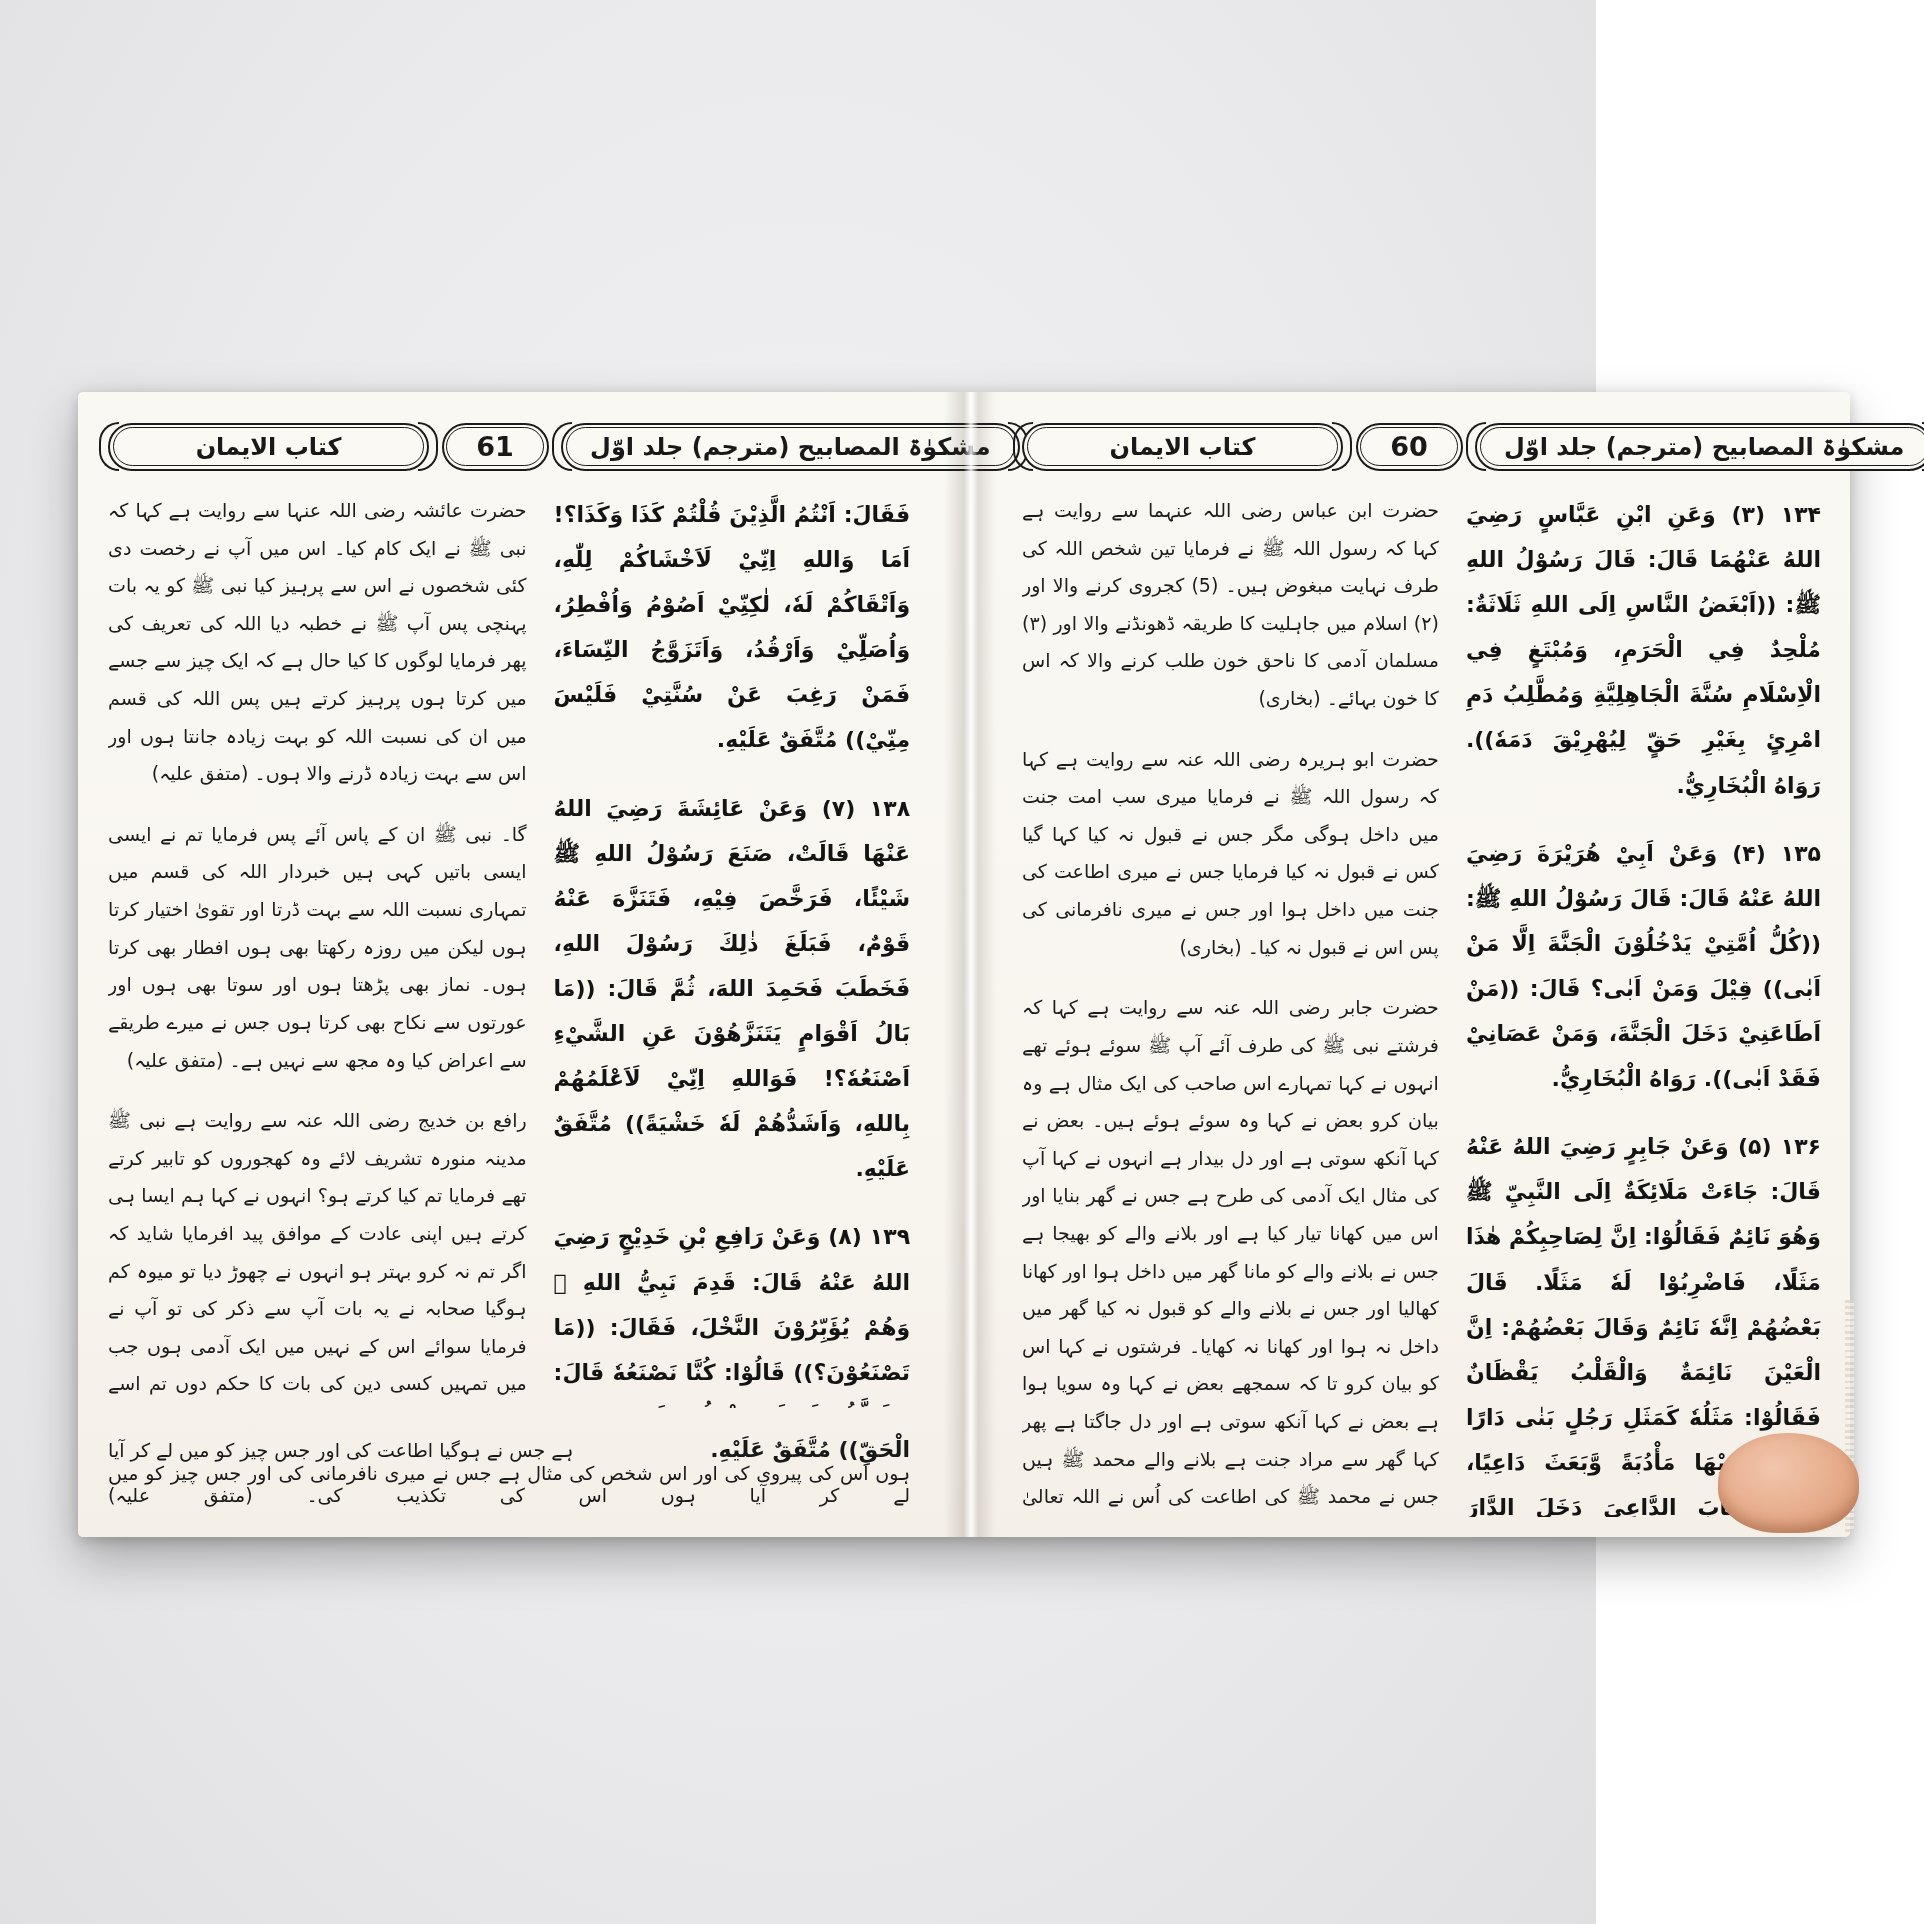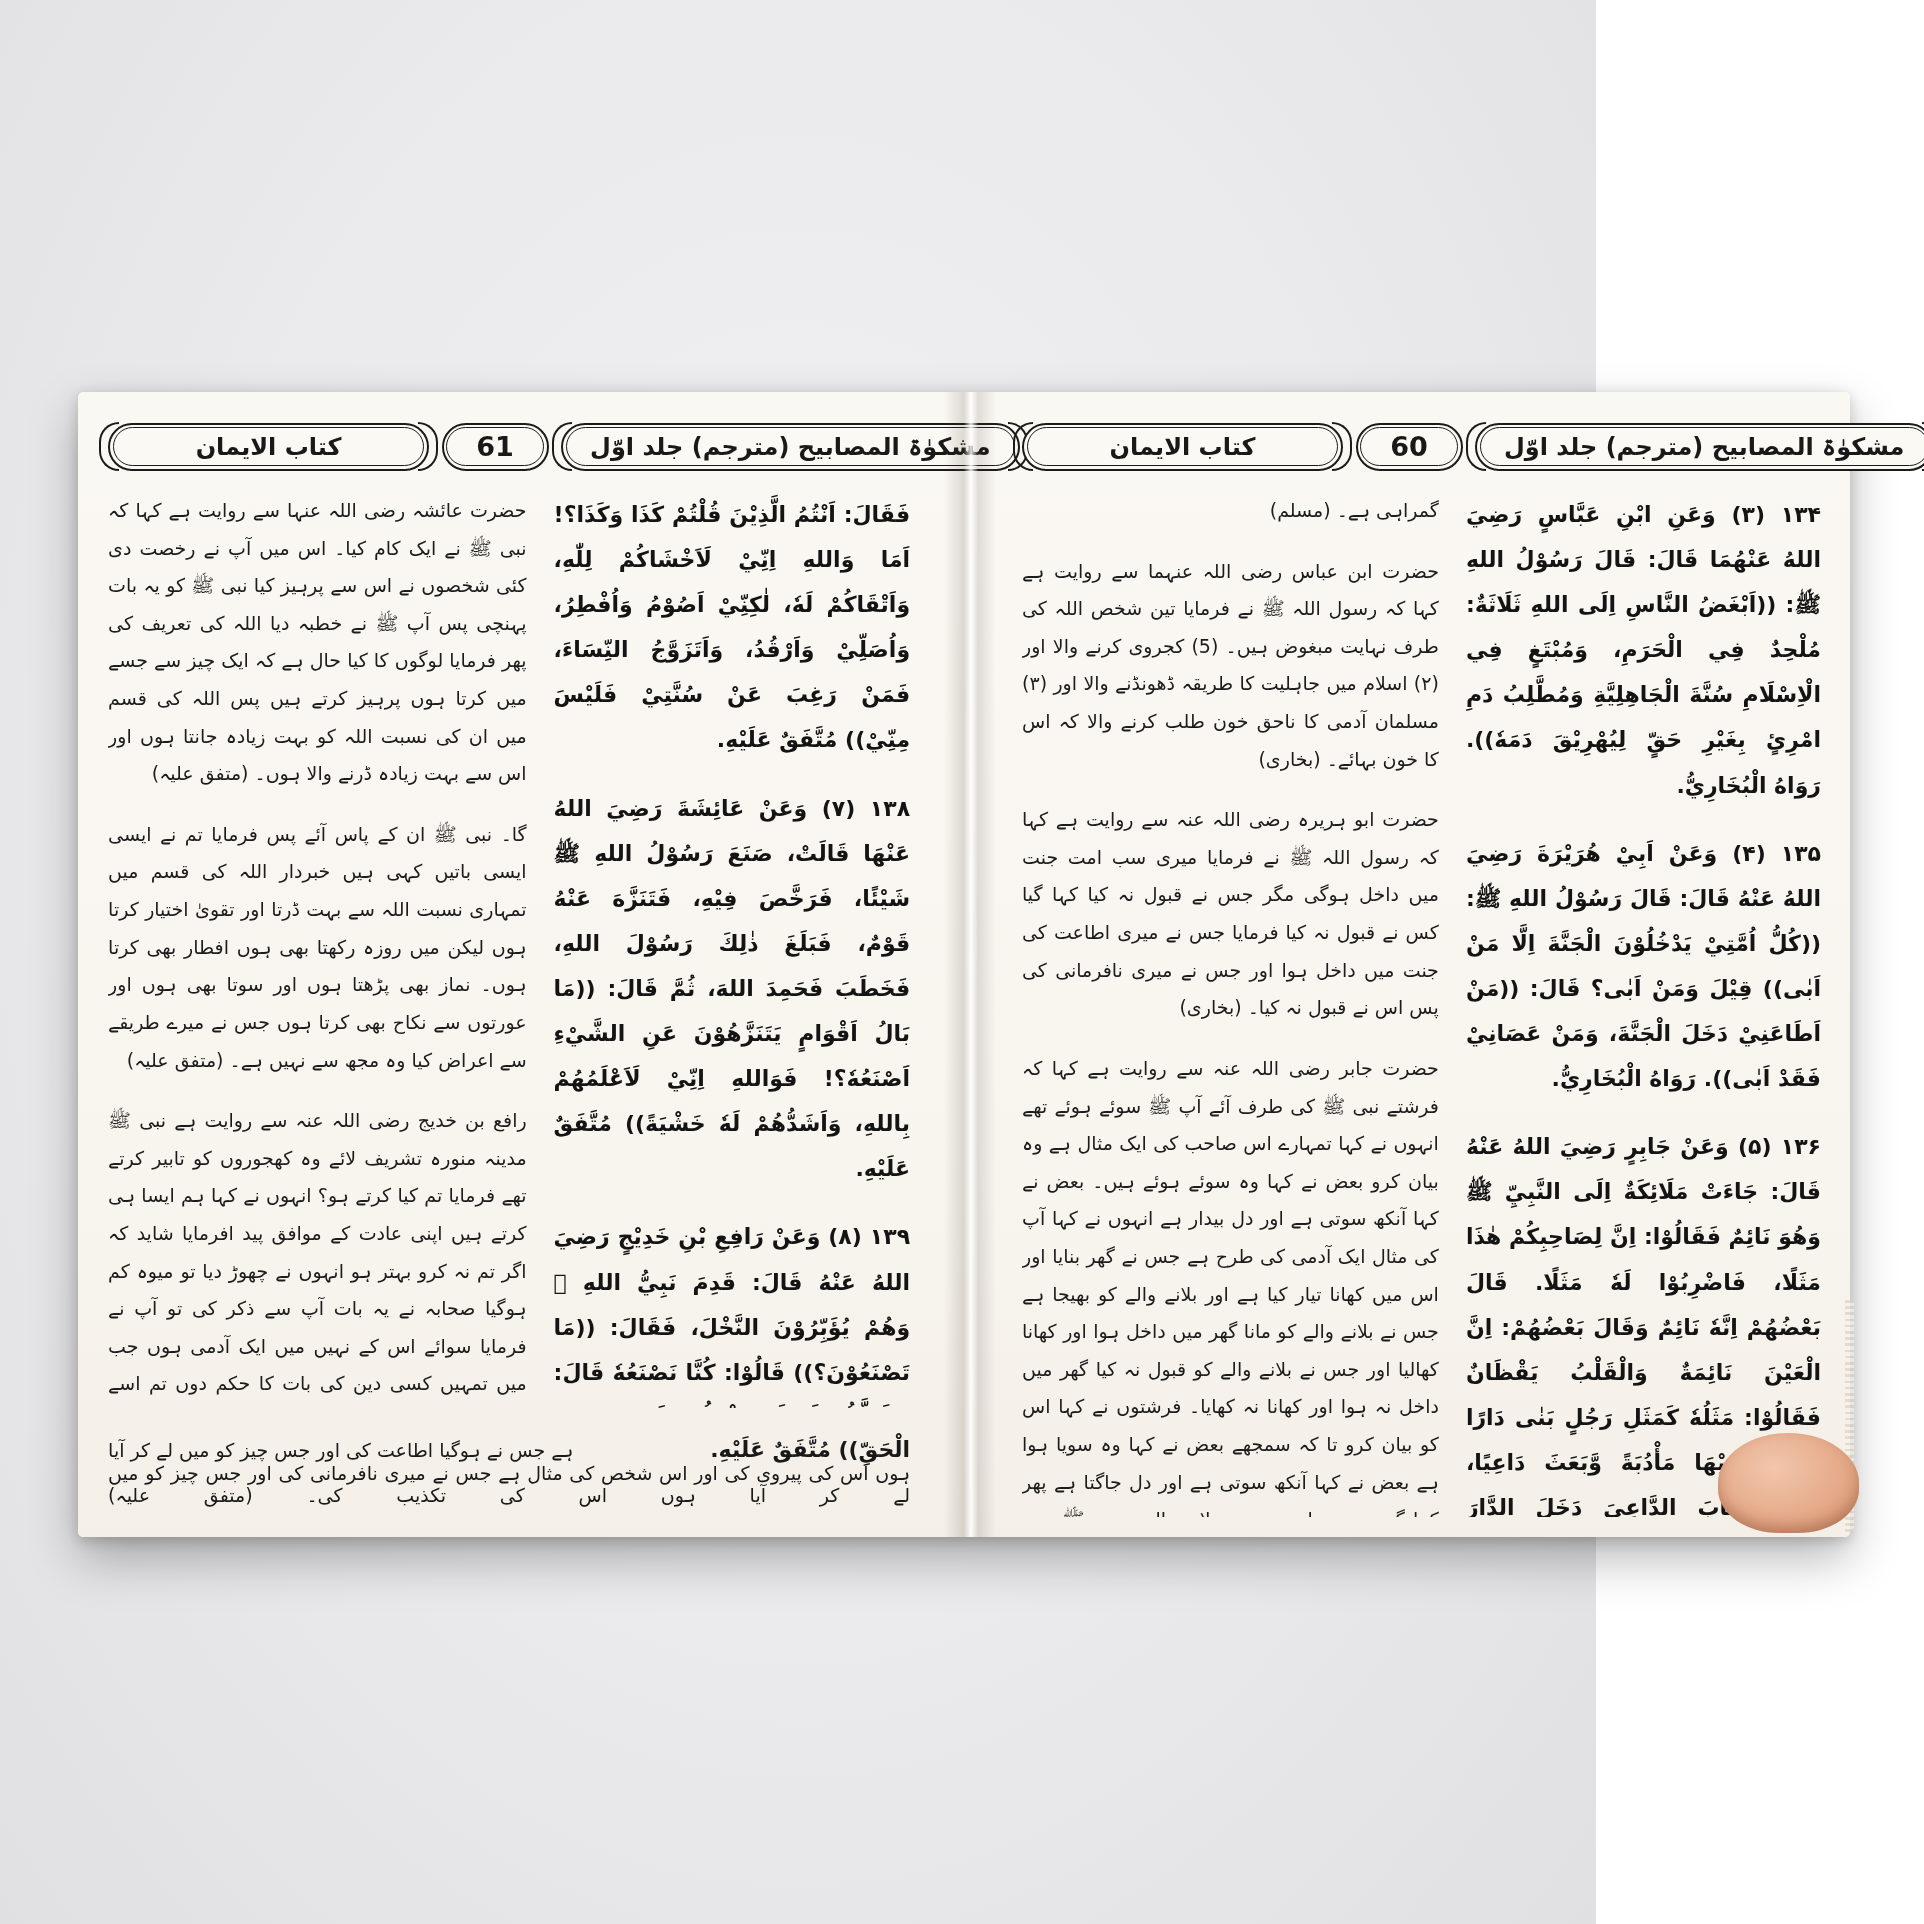--- a/index.html
+++ b/index.html
@@ -253,21 +253,20 @@
       </div>
 
       <div class="page-body">
         <div class="col col-arabic">
           <p>۱۳۴ (۳) وَعَنِ ابْنِ عَبَّاسٍ رَضِيَ اللهُ عَنْهُمَا قَالَ: قَالَ رَسُوْلُ اللهِ ﷺ: ((اَبْغَضُ النَّاسِ اِلَى اللهِ ثَلَاثَةٌ: مُلْحِدٌ فِي الْحَرَمِ، وَمُبْتَغٍ فِي الْاِسْلَامِ سُنَّةَ الْجَاهِلِيَّةِ وَمُطَّلِبُ دَمِ امْرِئٍ بِغَيْرِ حَقٍّ لِيُهْرِيْقَ دَمَهٗ)). رَوَاهُ الْبُخَارِيُّ.</p>
           <p>۱۳۵ (۴) وَعَنْ اَبِيْ هُرَيْرَةَ رَضِيَ اللهُ عَنْهُ قَالَ: قَالَ رَسُوْلُ اللهِ ﷺ: ((كُلُّ اُمَّتِيْ يَدْخُلُوْنَ الْجَنَّةَ اِلَّا مَنْ اَبٰى)) قِيْلَ وَمَنْ اَبٰى؟ قَالَ: ((مَنْ اَطَاعَنِيْ دَخَلَ الْجَنَّةَ، وَمَنْ عَصَانِيْ فَقَدْ اَبٰى)). رَوَاهُ الْبُخَارِيُّ.</p>
           <p>۱۳۶ (۵) وَعَنْ جَابِرٍ رَضِيَ اللهُ عَنْهُ قَالَ: جَاءَتْ مَلَائِكَةٌ اِلَى النَّبِيِّ ﷺ وَهُوَ نَائِمٌ فَقَالُوْا: اِنَّ لِصَاحِبِكُمْ هٰذَا مَثَلًا، فَاضْرِبُوْا لَهٗ مَثَلًا. قَالَ بَعْضُهُمْ اِنَّهٗ نَائِمٌ وَقَالَ بَعْضُهُمْ: اِنَّ الْعَيْنَ نَائِمَةٌ وَالْقَلْبُ يَقْظَانٌ فَقَالُوْا: مَثَلُهٗ كَمَثَلِ رَجُلٍ بَنٰى دَارًا وَّجَعَلَ فِيْهَا مَأْدُبَةً وَّبَعَثَ دَاعِيًا، فَمَنْ اَجَابَ الدَّاعِيَ دَخَلَ الدَّارَ وَاَكَلَ مِنَ الْمَأْدُبَةِ، وَمَنْ لَّمْ يُجِبِ الدَّاعِيَ لَمْ يَدْخُلِ الدَّارَ وَلَمْ يَأْكُلْ مِنَ الْمَأْدُبَةِ. فَقَالُوْا: اَوِّلُوْهَا لَهٗ يَفْقَهُهَا. قَالَ بَعْضُهُمْ: اِنَّهٗ نَائِمٌ، وَقَالَ بَعْضُهُمْ: اِنَّ الْعَيْنَ نَائِمَةٌ وَالْقَلْبُ يَقْظَانُ. فَقَالُوْا: الدَّارُ الْجَنَّةُ، وَالدَّاعِيْ مُحَمَّدٌ، فَمَنْ اَطَاعَ مُحَمَّدًا فَقَدْ اَطَاعَ اللهَ، وَمَنْ عَصٰى مُحَمَّدًا فَقَدْ عَصَى اللهَ، وَمُحَمَّدٌ فَرْقٌ بَيْنَ النَّاسِ. رَوَاهُ الْبُخَارِيُّ.</p>
 
         </div>
         <div class="col col-urdu">
-          <p>گمراہی ہے۔ (مسلم)</p>
           <p>حضرت ابن عباس رضی اللہ عنہما سے روایت ہے کہا کہ رسول اللہ ﷺ نے فرمایا تین شخص اللہ کی طرف نہایت مبغوض ہیں۔ (5) کجروی کرنے والا اور (۲) اسلام میں جاہلیت کا طریقہ ڈھونڈنے والا اور (۳) مسلمان آدمی کا ناحق خون طلب کرنے والا کہ اس کا خون بہائے۔ (بخاری)</p>
           <p>حضرت ابو ہریرہ رضی اللہ عنہ سے روایت ہے کہا کہ رسول اللہ ﷺ نے فرمایا میری سب امت جنت میں داخل ہوگی مگر جس نے قبول نہ کیا کہا گیا کس نے قبول نہ کیا فرمایا جس نے میری اطاعت کی جنت میں داخل ہوا اور جس نے میری نافرمانی کی پس اس نے قبول نہ کیا۔ (بخاری)</p>
           <p>حضرت جابر رضی اللہ عنہ سے روایت ہے کہا کہ فرشتے نبی ﷺ کی طرف آئے آپ ﷺ سوئے ہوئے تھے انہوں نے کہا تمہارے اس صاحب کی ایک مثال ہے وہ بیان کرو بعض نے کہا وہ سوئے ہوئے ہیں۔ بعض نے کہا آنکھ سوتی ہے اور دل بیدار ہے انہوں نے کہا آپ کی مثال ایک آدمی کی طرح ہے جس نے گھر بنایا اور اس میں کھانا تیار کیا ہے اور بلانے والے کو بھیجا ہے جس نے بلانے والے کو مانا گھر میں داخل ہوا اور کھانا کھالیا اور جس نے بلانے والے کو قبول نہ کیا گھر میں داخل نہ ہوا اور کھانا نہ کھایا۔ فرشتوں نے کہا اس کو بیان کرو تا کہ سمجھے بعض نے کہا وہ سویا ہوا ہے بعض نے کہا آنکھ سوتی ہے اور دل جاگتا ہے پھر کہا گھر سے مراد جنت ہے بلانے والے محمد ﷺ ہیں جس نے محمد ﷺ کی اطاعت کی اُس نے اللہ تعالیٰ کی اطاعت کی جس نے محمد ﷺ کی نافرمانی کی اس نے اللہ تعالیٰ کی نافرمانی کی۔ محمد ﷺ لوگوں کے درمیان فرق کرنے والے ہیں۔ (بخاری)</p>
 
         </div>
       </div>
     </div>
 
     <div class="gutter"></div>
     <div class="page-edge-lines"></div>

